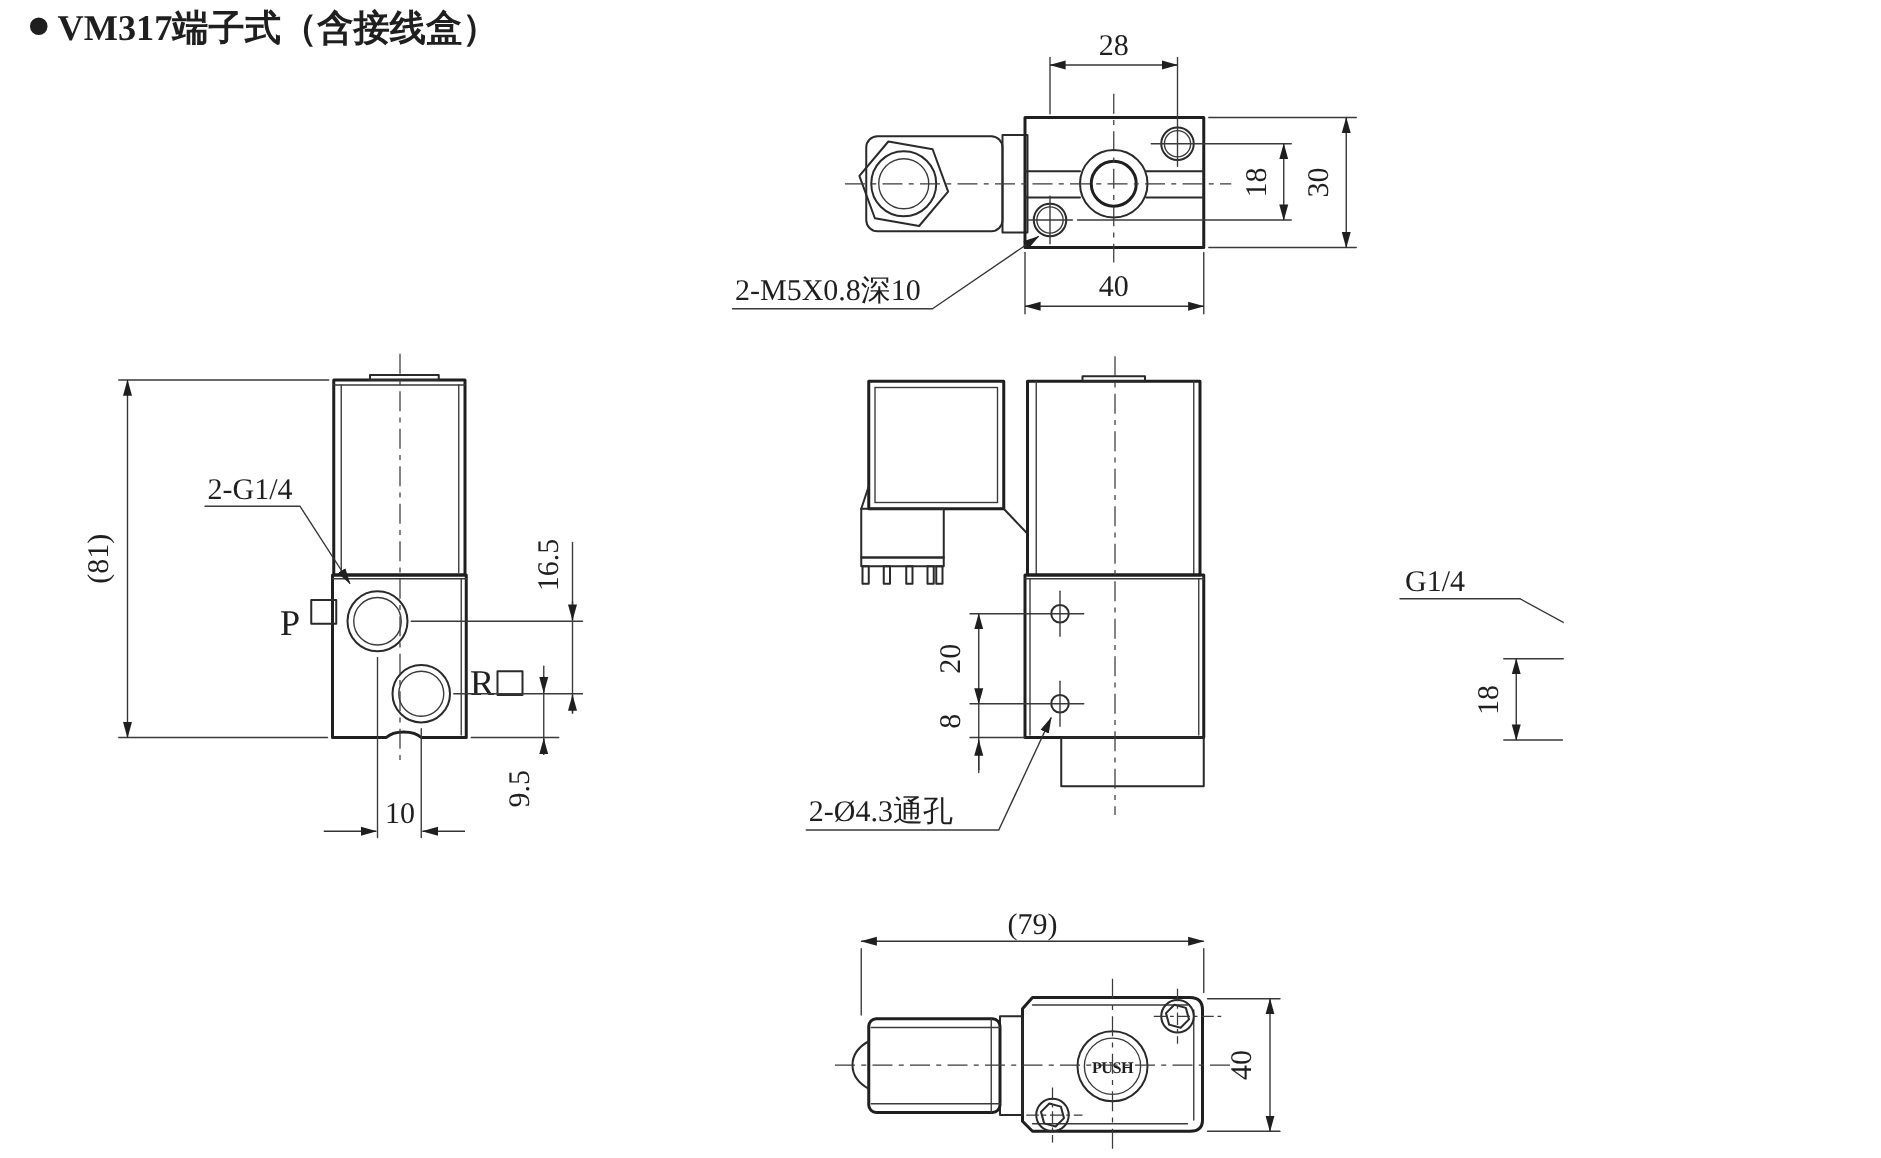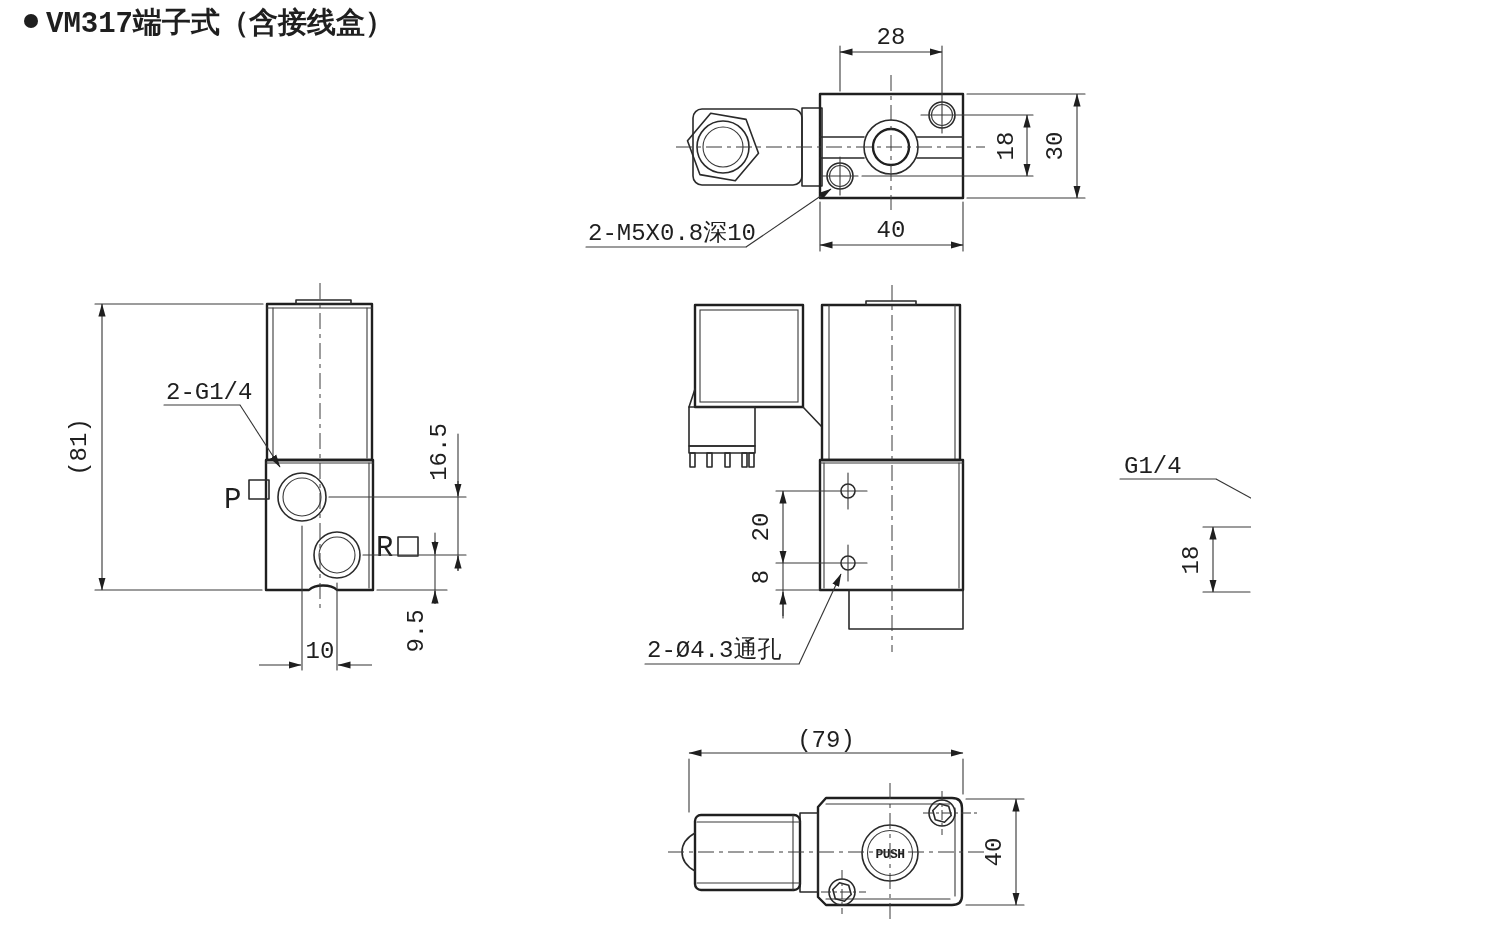--- a/index.html
+++ b/index.html
@@ -1,17 +1,17 @@
 <!DOCTYPE html>
 <html><head>
 <meta charset="utf-8">
 <style>
   html,body{margin:0;padding:0;background:#ffffff;}
   .page{position:relative;width:1251px;height:926px;background:#fff;overflow:hidden;
-        font-family:Liberation Mono, monospace;}
+        font-family:Liberation Serif, serif;}
   svg{position:absolute;left:0;top:0;}
   
   .lnT{fill:none;stroke:#1f1f1f;stroke-width:2.4;stroke-linejoin:round;stroke-linecap:round;}
   .lnM{fill:none;stroke:#2a2a2a;stroke-width:1.6;stroke-linejoin:round;stroke-linecap:round;}
   .lnN{fill:none;stroke:#3a3a3a;stroke-width:1.1;stroke-linecap:round;}
   .cl {fill:none;stroke:#3a3a3a;stroke-width:1;stroke-dasharray:16 5 4 5;}
   .cl2{fill:none;stroke:#3a3a3a;stroke-width:1;stroke-dasharray:10 3 3 3;}
   .dim{fill:none;stroke:#333;stroke-width:1.1;}
   .filled{fill:#1f1f1f;stroke:none;}
   .screwX{fill:none;stroke:#1f1f1f;stroke-width:3.6;stroke-linecap:round;}

